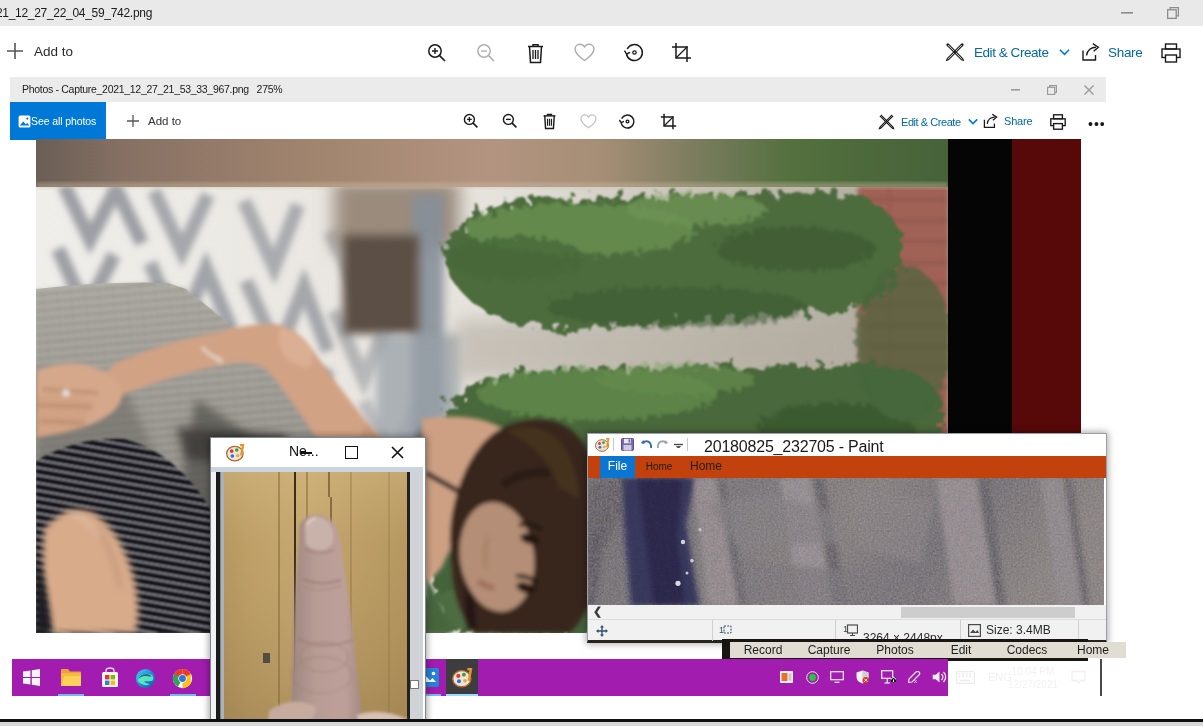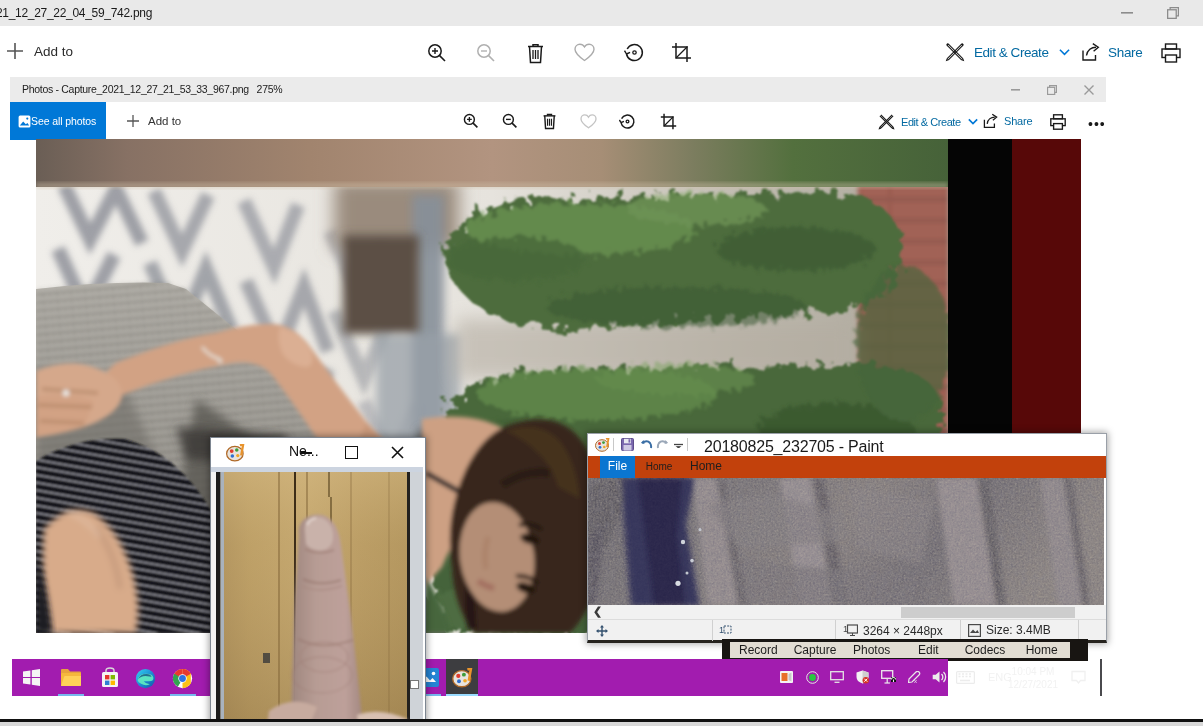--- a/index.html
+++ b/index.html
@@ -22,21 +22,21 @@
   #stripered{left:1012px;top:139px;width:69px;height:494px;background:#570808;}
   
   #paint{left:587px;top:433px;width:518px;height:206px;background:#fff;border:1px solid #9aa0a8;border-bottom:3px solid #26231e;box-shadow:0 0 7px 1px rgba(0,0,0,.35);}
   #ptitle{position:absolute;left:0;top:0;width:100%;height:22px;background:#fff;}
   #pmenu{position:absolute;left:0;top:22px;width:100%;height:22px;background:#c2410c;text-decoration:underline;}
   #pcanvas{position:absolute;left:0px;top:44px;width:516px;height:127px;overflow:hidden;background:#6b6b7a;}
   #pscroll{position:absolute;left:0;top:171px;width:100%;height:14px;background:#f1f1f1;}
   #pstatus{position:absolute;left:0;top:185px;width:100%;height:20px;background:#f1f1f1;border-top:1px solid #dcdcdc;font-size:12px;color:#2a2a2a;}
   
   #rec{left:722px;top:639px;width:366px;height:22px;background:#181512;}
-  #recin{position:absolute;left:8px;top:3px;width:340px;height:16px;background:#e2ddd3;display:flex;justify-content:center;}
+  #recin{position:absolute;left:8px;top:3px;width:396px;height:16px;background:#e2ddd3;display:flex;justify-content:center;}
   #recin span{flex:1;text-align:center;font-size:12px;color:#1d1d1d;line-height:16px;}
   
   #taskbar{left:12px;top:659px;width:936px;height:37px;background:#a21caf;}
   
   #ne{left:210px;top:437px;width:214px;height:289px;background:#fff;border:1px solid #7d8691;box-shadow:0 0 7px 1px rgba(0,0,0,.38);}
   #netitle{position:absolute;left:0;top:0;width:100%;height:29px;background:#fff;}
   #necontent{position:absolute;left:0;top:29px;width:212px;height:258px;overflow:hidden;}
   
   #bline{left:0;top:719px;width:1203px;height:2.5px;background:#111;}
   #bgrey{left:0;top:721.5px;width:1203px;height:4.5px;background:#d8d8d8;}
@@ -488,21 +488,21 @@
       <svg class="abs" style="left:131px;top:4px;" width="13" height="12" viewBox="0 0 13 12">
           <text x="0" y="9" font-size="9" fill="#33506e" font-family="Liberation Sans">1</text>
           <rect x="5" y="2" width="7" height="7" fill="none" stroke="#33506e" stroke-dasharray="2 1.2"></rect>
         </svg>
       <div class="abs" style="left:247px;top:0;width:1px;height:21px;background:#d0d0d0;"></div>
       <svg class="abs" style="left:255px;top:4px;" width="15" height="13" viewBox="0 0 15 13">
           <text x="0" y="8" font-size="9" fill="#4a4a4a" font-family="Liberation Sans">1</text>
           <rect x="4.5" y="1" width="10" height="8" fill="none" stroke="#4a4a4a" stroke-width="1.2"></rect>
           <path d="M7 11.5 h5 M9.5 9 v2.5" stroke="#4a4a4a"></path>
         </svg>
-      <div class="abs" style="left:275px;top:4px;">3264 × 2448px</div>
+      <div class="abs" style="left:275px;top:11px;">3264 × 2448px</div>
       <div class="abs" style="left:372px;top:0;width:1px;height:21px;background:#d0d0d0;"></div>
       <svg class="abs" style="left:380px;top:4px;" width="13" height="13" viewBox="0 0 13 13">
           <rect x="0.6" y="0.6" width="11.8" height="11.8" fill="none" stroke="#4a4a4a" stroke-width="1.2"></rect>
           <path d="M2 9 l3-3.5 2.5 2.5 2-2 1.5 3z" fill="#4a4a4a"></path>
         </svg>
       <div class="abs" style="left:398px;top:3px;">Size: 3.4MB</div>
       <div class="abs" style="left:490px;top:0;width:1px;height:21px;background:#d0d0d0;"></div>
     </div>
   </div>
 

